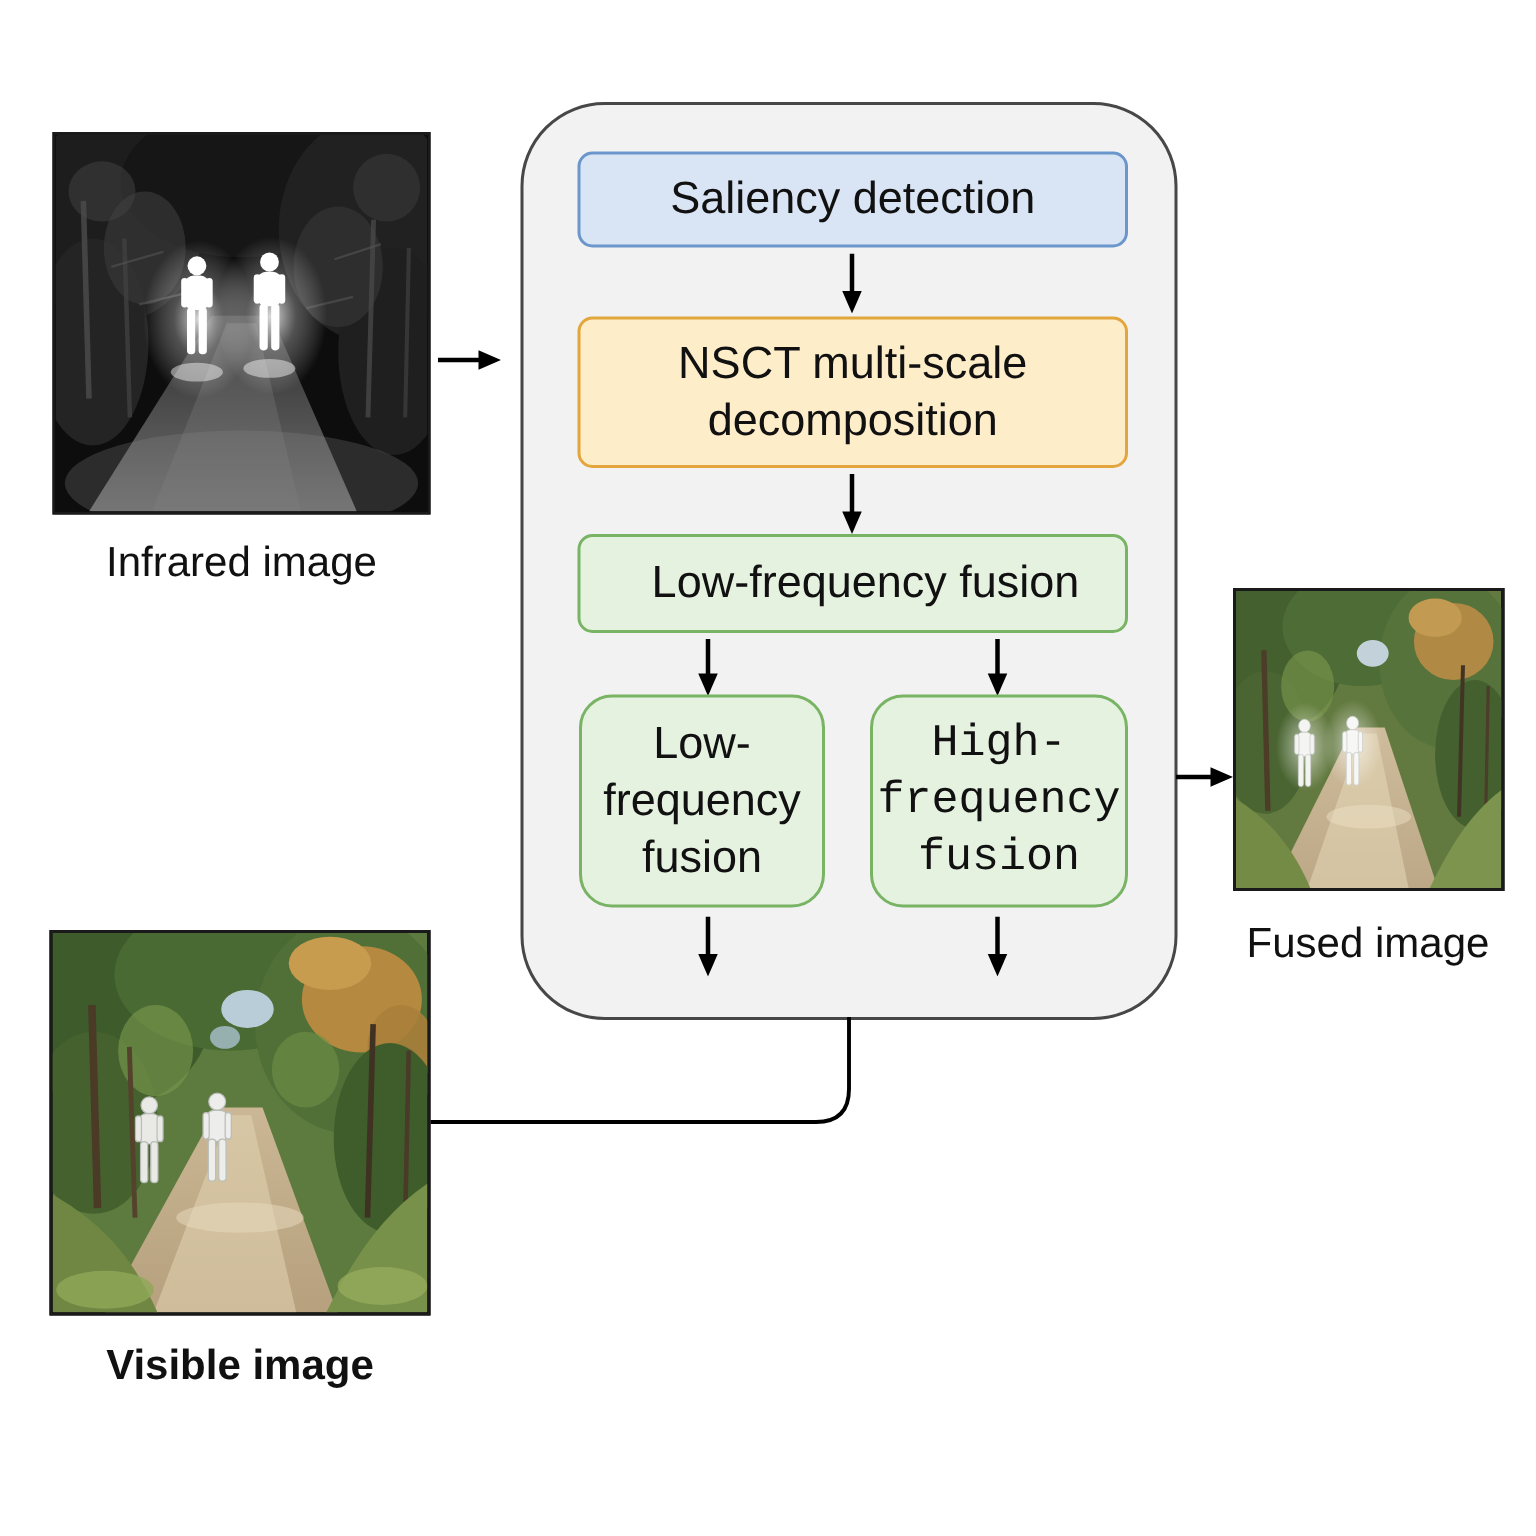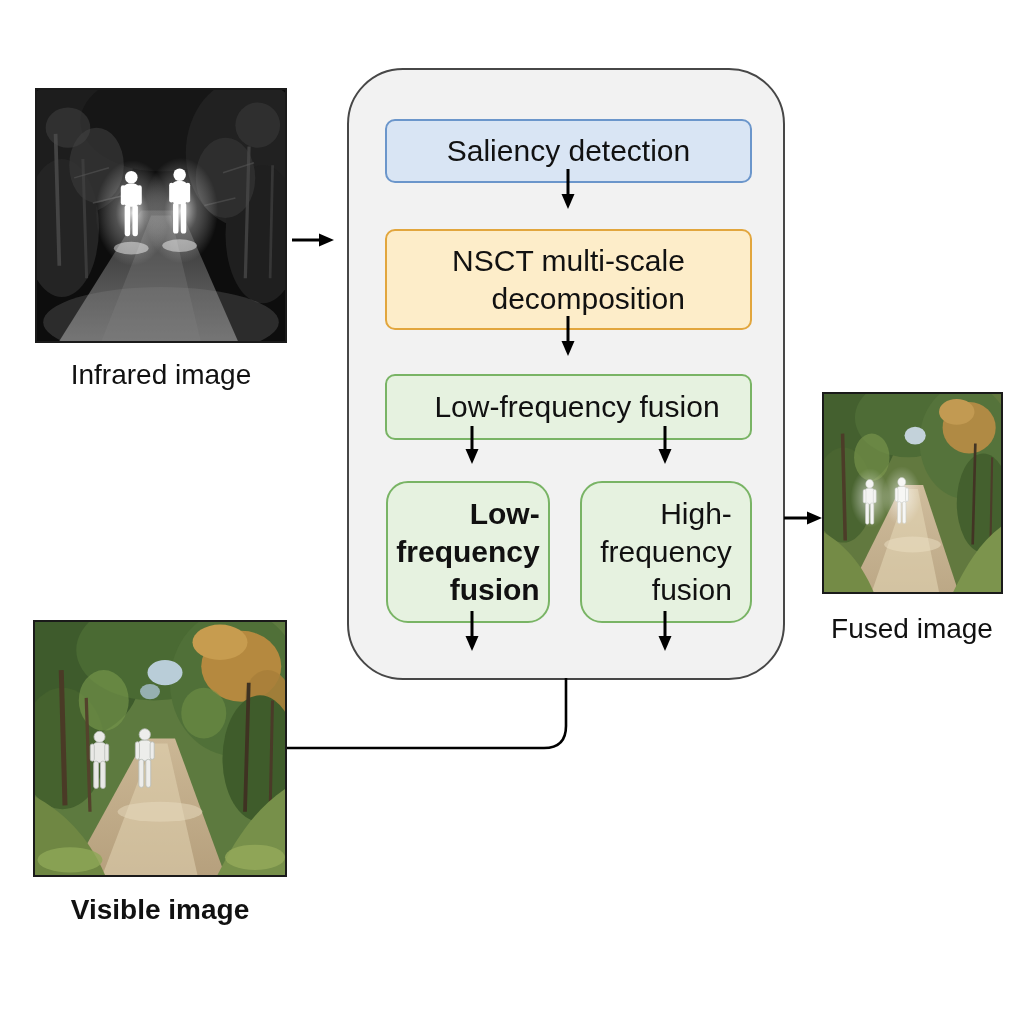--- a/index.html
+++ b/index.html
@@ -24,22 +24,22 @@
     position:absolute;text-align:center;font-size:28px;line-height:34px;
     color:var(--text);
   }
   .pipeline{
     position:absolute;left:347px;top:68px;width:438px;height:612px;
     box-sizing:border-box;background:var(--container-fill);
     border:2.5px solid var(--container-border);border-radius:56px;
   }
   .box{
     position:absolute;box-sizing:border-box;display:flex;align-items:center;
-    justify-content:center;text-align:right;font-size:30px;line-height:38px;
-    white-space:pre-line;border-radius:10px;border:2px solid;color:var(--text);margin-top:18px;
+    justify-content:center;text-align:center;font-size:30px;line-height:38px;
+    white-space:pre-line;border-radius:10px;border:2px solid;color:var(--text);
   }
   .box.blue {background:var(--saliency-fill);border-color:var(--saliency-border);}
   .box.orange{background:var(--nsct-fill);border-color:var(--nsct-border);}
   .box.green{background:var(--green-fill);border-color:var(--green-border);}
   .box.small{border-radius:22px;}
   .arrow{position:absolute;}
   .arrow svg{display:block;}
   .connector{position:absolute;left:287px;top:678px;}
 </style>
 </head>
@@ -132,24 +132,24 @@
         <polygon points="1.5,23 14.5,23 8,38" fill="var(--arrow)"></polygon>
       </svg>
     </div>
     <div class="arrow" style="left:308px;top:356px;">
       <svg width="16" height="38">
         <line x1="8" y1="0" x2="8" y2="25" stroke="var(--arrow)" stroke-width="3"></line>
         <polygon points="1.5,23 14.5,23 8,38" fill="var(--arrow)"></polygon>
       </svg>
     </div>
 
-    <div class="box green small" style="left:37px;top:393px;width:164px;height:142px;font-weight:bold;">Low-
+    <div class="box green small" style="left:37px;top:393px;width:164px;height:142px;">Low-
 frequency
 fusion</div>
-    <div class="box green small" style="left:231px;top:393px;width:172px;height:142px;">High-
+    <div class="box green small" style="left:231px;top:393px;width:172px;height:142px;font-family:Liberation Mono, monospace;">High-
 frequency
 fusion</div>
 
     <div class="arrow" style="left:115px;top:541px;">
       <svg width="16" height="40">
         <line x1="8" y1="0" x2="8" y2="27" stroke="var(--arrow)" stroke-width="3"></line>
         <polygon points="1.5,25 14.5,25 8,40" fill="var(--arrow)"></polygon>
       </svg>
     </div>
     <div class="arrow" style="left:308px;top:541px;">

